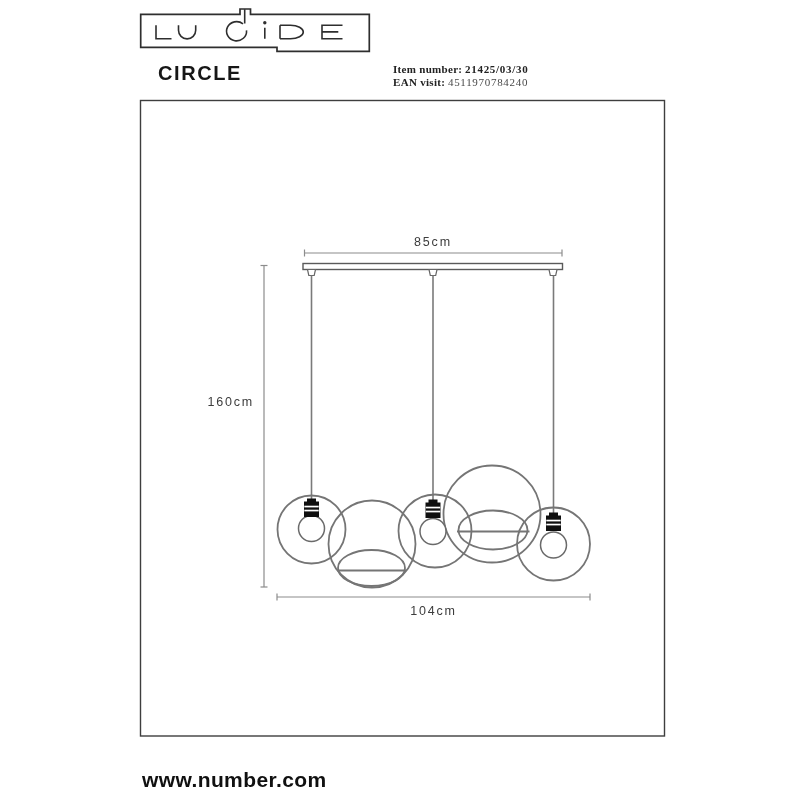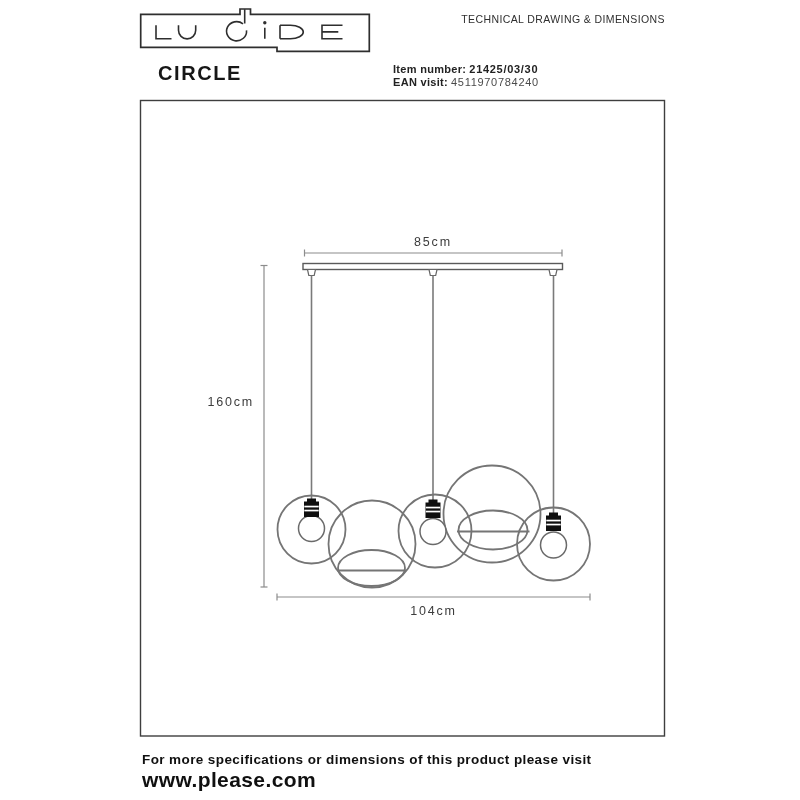--- a/index.html
+++ b/index.html
@@ -8,21 +8,21 @@
     font-family:"Liberation Sans", sans-serif;color:#1e1e1e;overflow:hidden;
   }
   .abs{position:absolute;}
   .product-name{
     left:138px;top:62px;font-size:20px;font-weight:700;letter-spacing:1.6px;color:#161616;margin-left:20px;
   }
   .header-right{
     left:450px;top:13px;width:215px;text-align:right;
     font-size:10.5px;letter-spacing:0.4px;color:#2f2f2f;
   }
-  .item-block{left:393px;top:63px;font-size:11px;line-height:12.5px;color:#222;}
+  .item-block{left:393px;top:63px;font-size:11px;line-height:12.5px;color:#222;font-family:Liberation Serif, serif;}
   .item-row .lbl{font-weight:700;letter-spacing:0.3px;}
   .item-row .val{letter-spacing:0.7px;}
   .item-row .val-bold{font-weight:700;}
   .item-row .val-ean{color:#4a4a4a;font-weight:400;}
   .footer-line1{left:142px;top:752px;font-size:13.5px;font-weight:700;letter-spacing:0.4px;color:#101010;}
   .footer-line2{left:142px;top:768px;font-size:21px;font-weight:700;letter-spacing:0.4px;color:#101010;}
   svg text.dim{
     font-family:"Liberation Sans", sans-serif;
     font-size:12.5px;letter-spacing:1.8px;fill:#3c3c3c;
   }
@@ -121,31 +121,29 @@
         <g>
           <rect x="549" y="512.5" width="9" height="3.5" fill="#0f0f0f"></rect>
           <rect x="546" y="515.5" width="15" height="15.5" fill="#0f0f0f"></rect>
           <rect x="546.3" y="519.7" width="14.4" height="1.7" fill="#ffffff"></rect>
           <rect x="546.3" y="523.7" width="14.4" height="1.7" fill="#ffffff"></rect>
         </g>
       </g>
     </g>
   </svg>
 
-  <div class="abs header-right">TECHNICAL DRAWING &amp; DIMENSIONS</div>
 
   <div class="abs product-name">CIRCLE</div>
 
   <div class="abs item-block">
     <div class="item-row">
       <span class="lbl">Item number:</span>
       <span class="val val-bold">21425/03/30</span>
     </div>
     <div class="item-row">
       <span class="lbl">EAN visit:</span>
       <span class="val val-ean">4511970784240</span>
     </div>
   </div>
 
-  <div class="abs footer-line1">For more specifications or dimensions of this product please visit</div>
-  <div class="abs footer-line2">www.please.com</div>
+  <div class="abs footer-line2">www.number.com</div>
 
 </div>
 
 </body></html>

